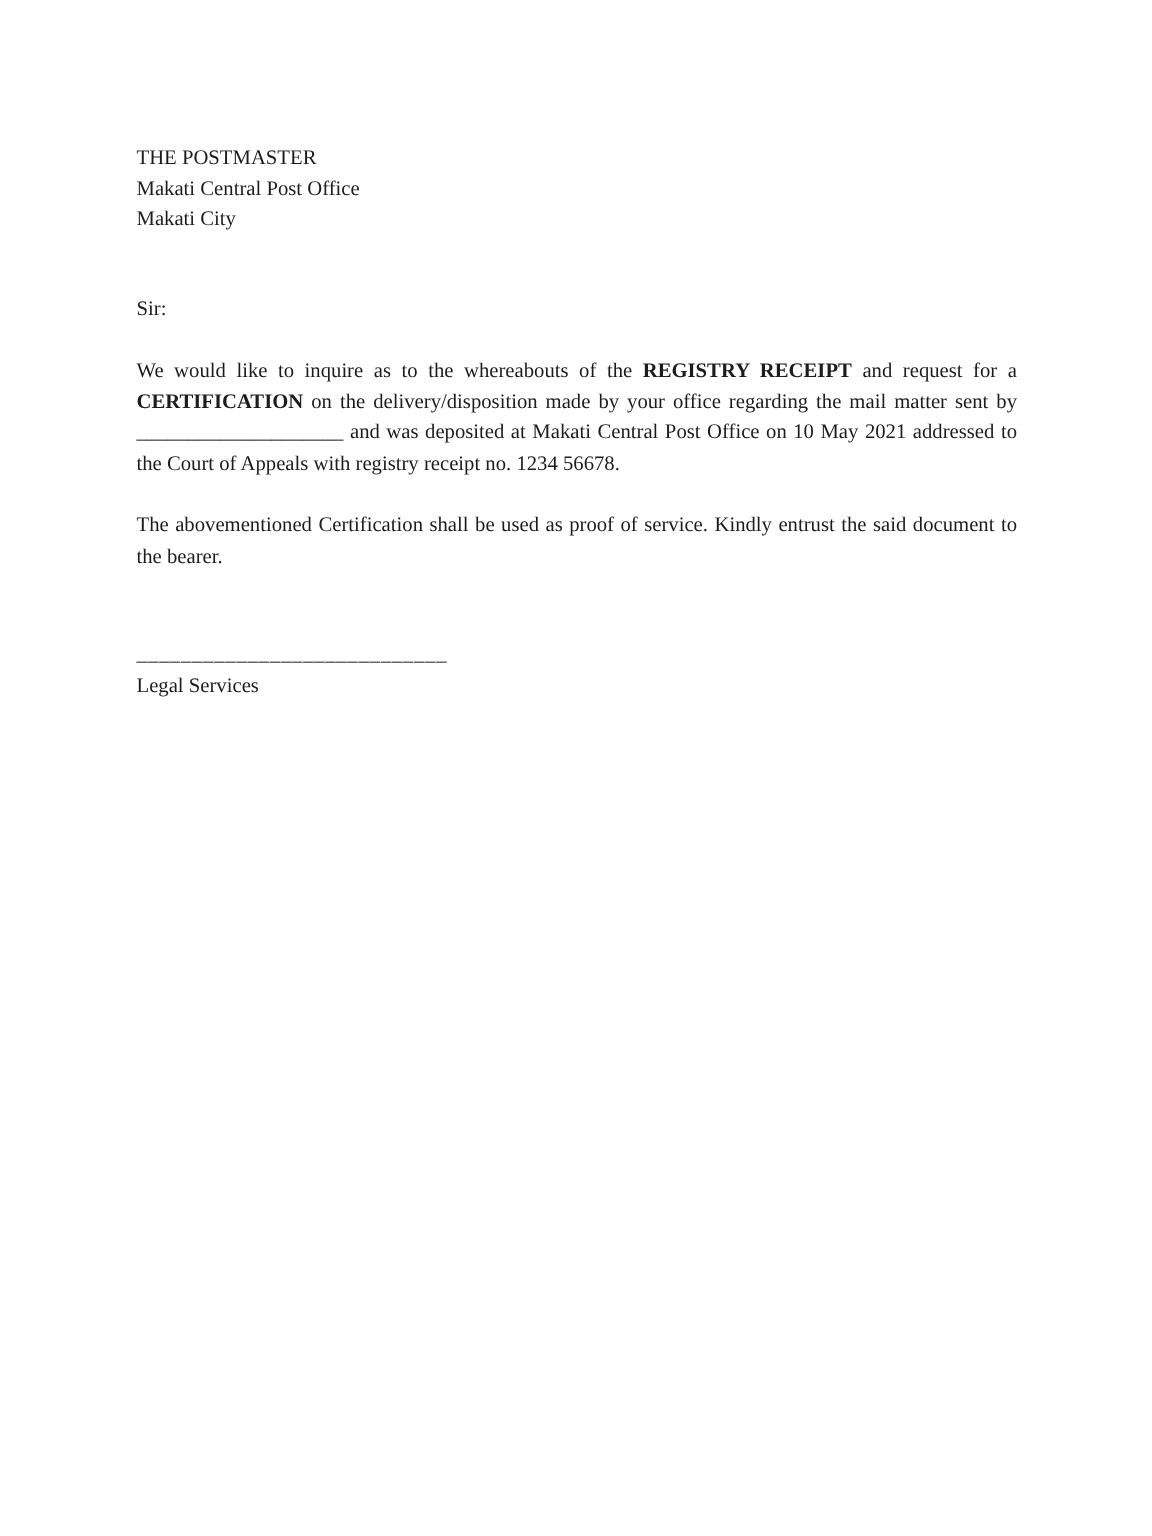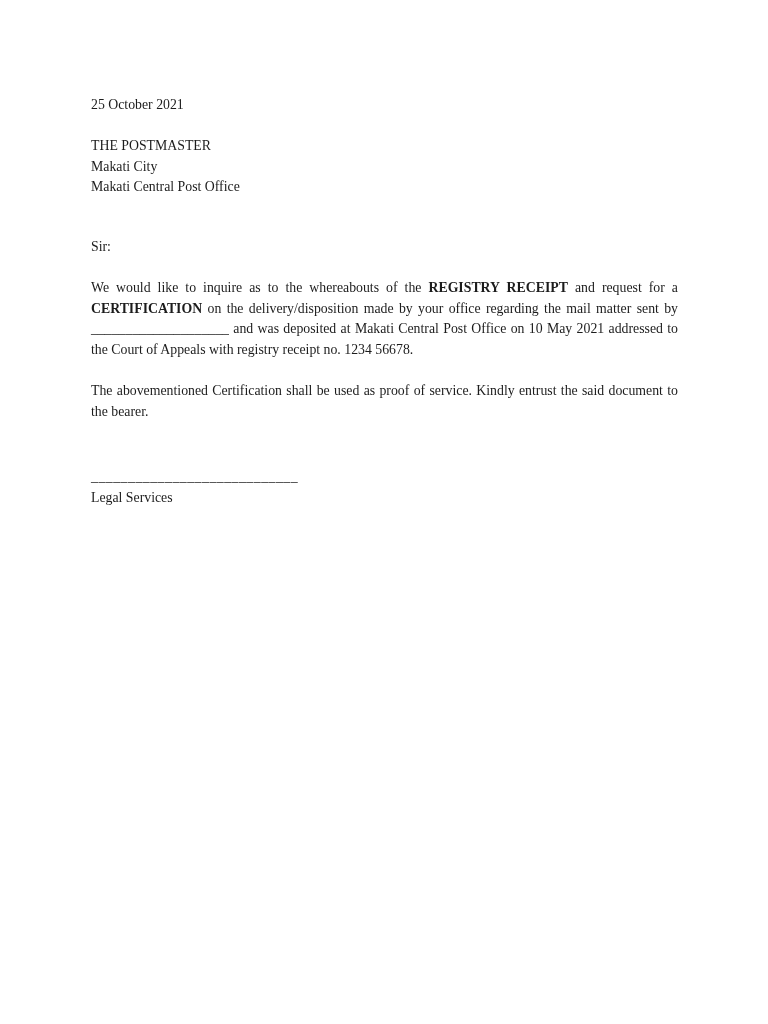--- a/index.html
+++ b/index.html
@@ -54,25 +54,24 @@
     letter-spacing: 0.5px;
     margin-top: 36px;
   }
 </style>
 </head>
 <body>
 
 <div class="page">
   <div class="letter">
 
-    <p class="date-line">25 October 2021</p>
 
     <p class="recipient-name">THE POSTMASTER</p>
+    <p>Makati Central Post Office</p>
     <p>Makati City</p>
-    <p>Makati Central Post Office</p>
 
     <p class="salutation">Sir:</p>
 
     <p class="body-par"><span>We would like to inquire as to the whereabouts of the </span><b>REGISTRY RECEIPT</b><span> and request for a </span><b>CERTIFICATION</b><span> on the delivery/disposition made by your office regarding the mail matter sent by ____________________ and was deposited at Makati Central Post Office on 10 May 2021 addressed to the Court of Appeals with registry receipt no. 1234 56678.</span></p>
 
     <p class="body-par">The abovementioned Certification shall be used as proof of service. Kindly entrust the said document to the bearer.</p>
 
 
 
     <p class="signature-block"><span class="signature-line">____________________________</span><span>Legal Services</span></p>

